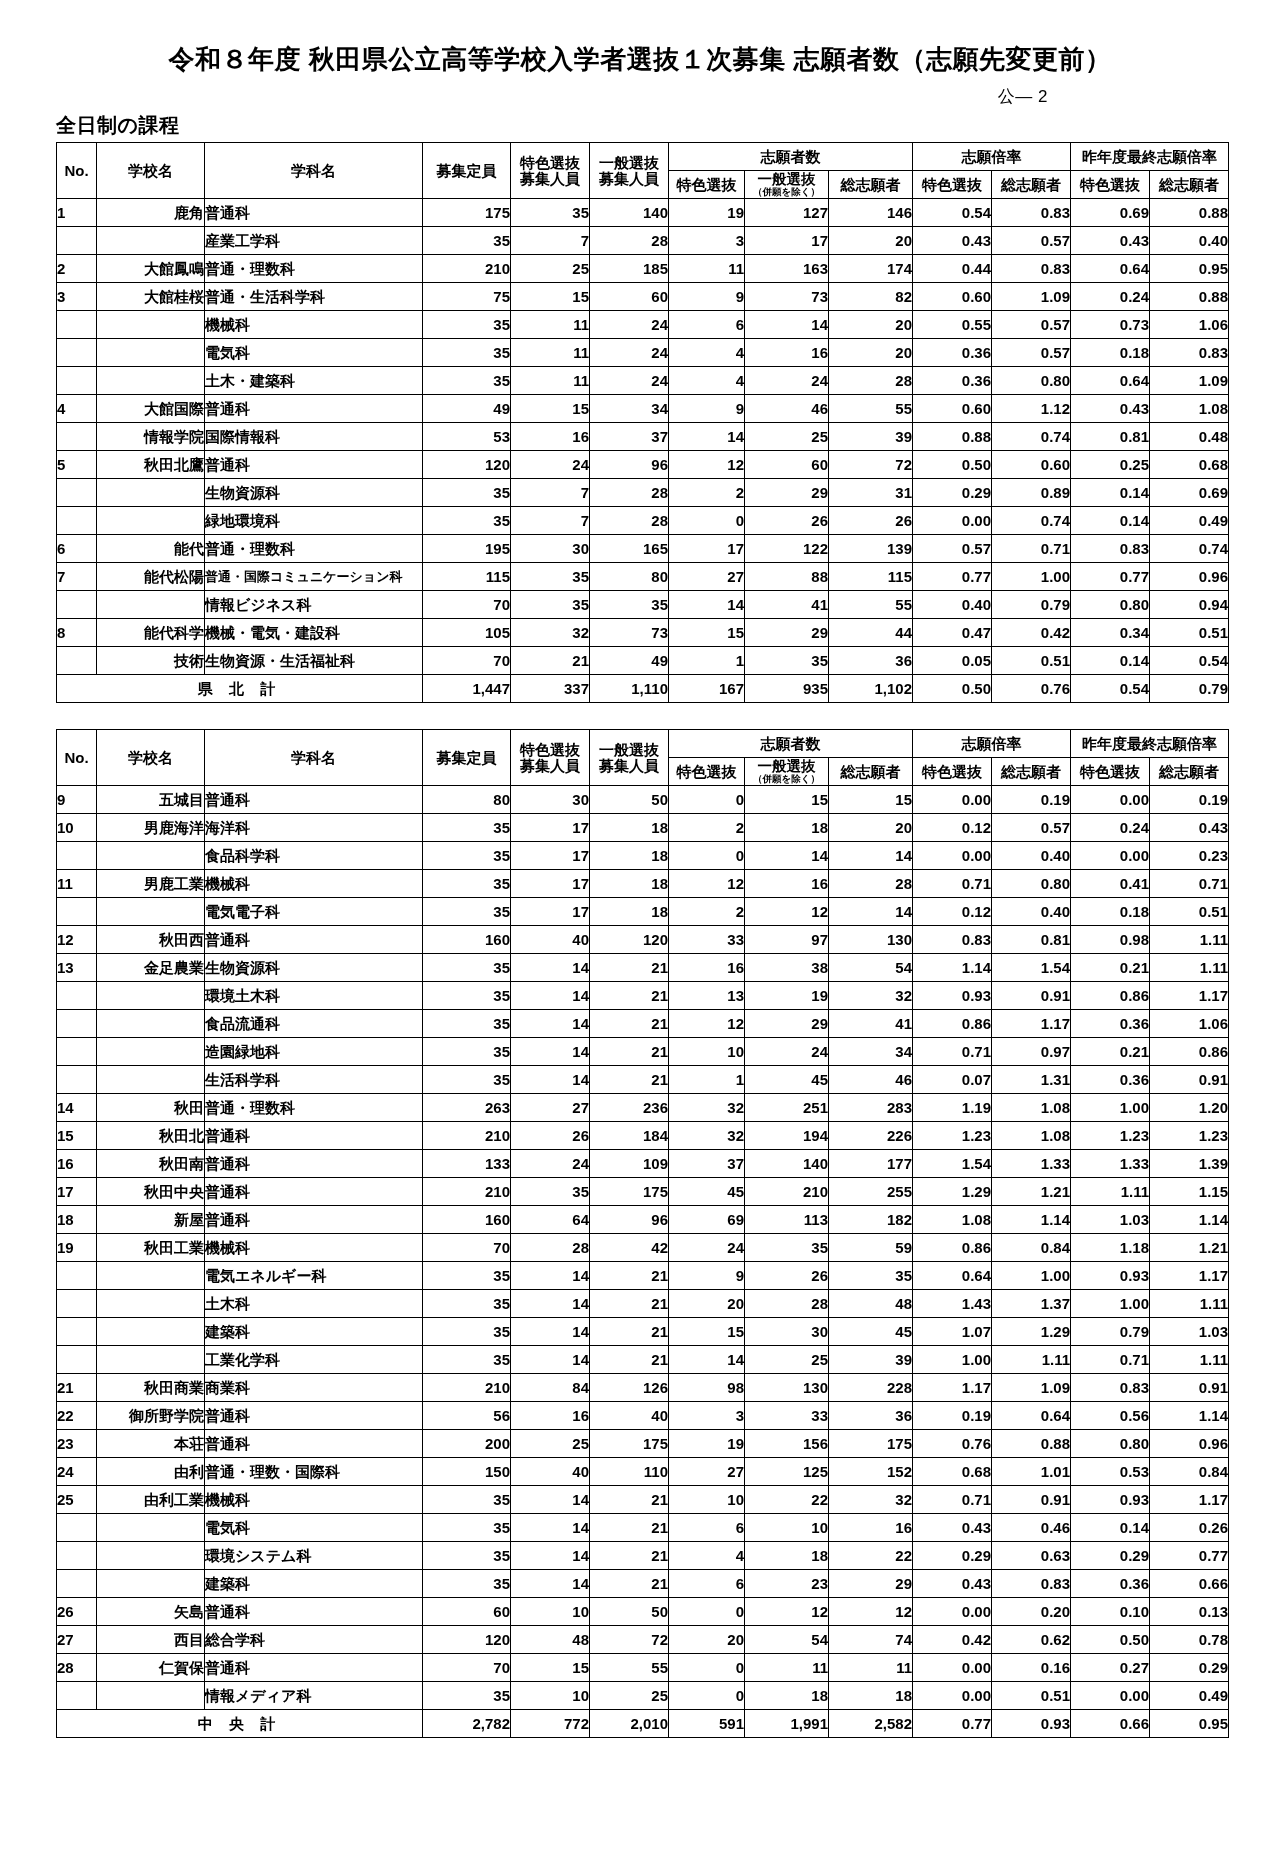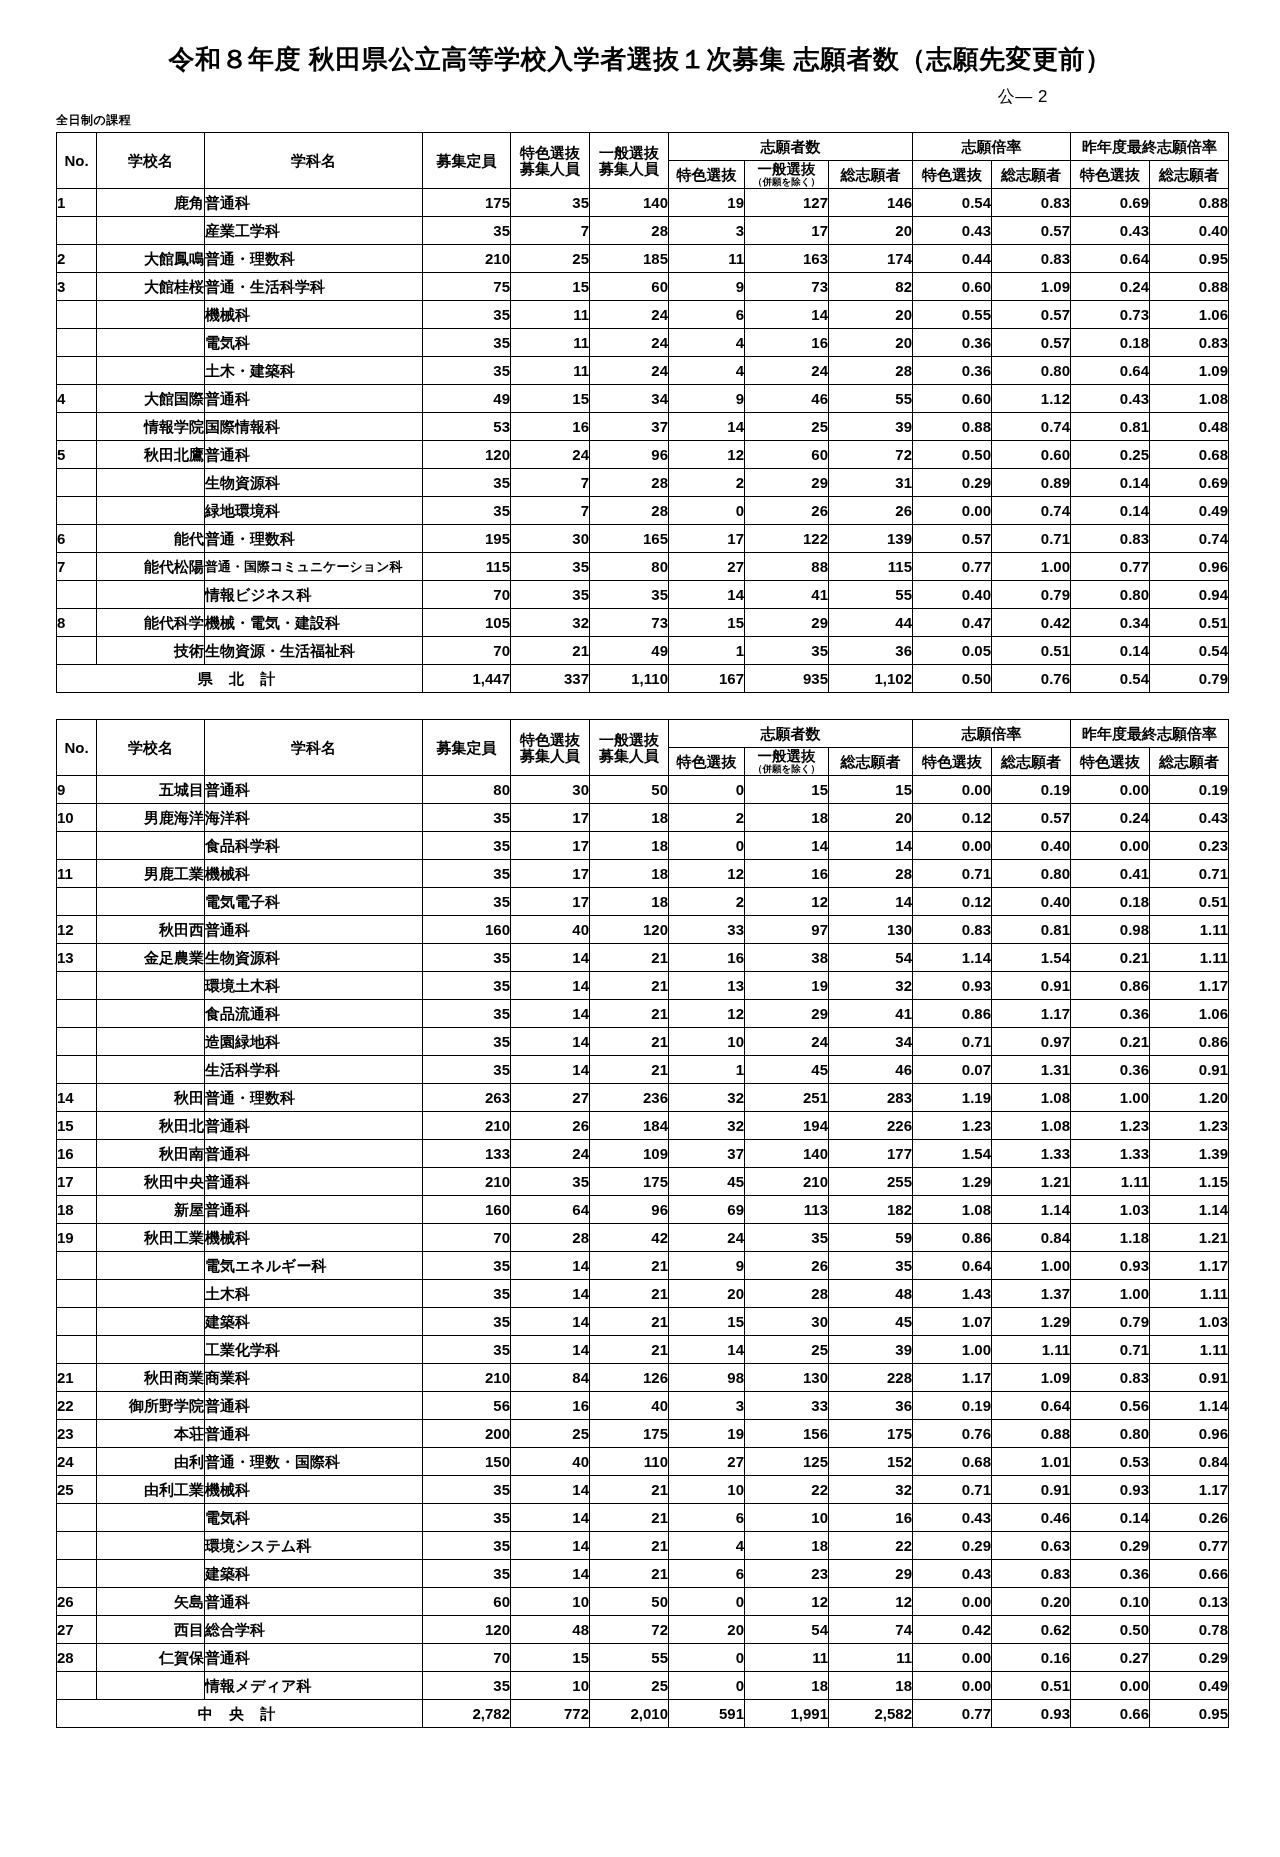--- a/index.html
+++ b/index.html
@@ -31,21 +31,21 @@
     line-height: 1.2;
   }
   .sheet-code {
     text-align: right;
     font-size: 17px;
     padding-right: 232px;
     margin-top: 10px;
     letter-spacing: 0.5px;
   }
   .section-label {
-    font-size: 12px;
+    font-size: 20px;
     font-weight: bold;
     margin-left: 56px;
     margin-top: 4px;
     margin-bottom: 3px;
     letter-spacing: 0.5px;
   }
   table.grid {
     border-collapse: collapse;
     margin-left: 56px;
     width: 1168px;

